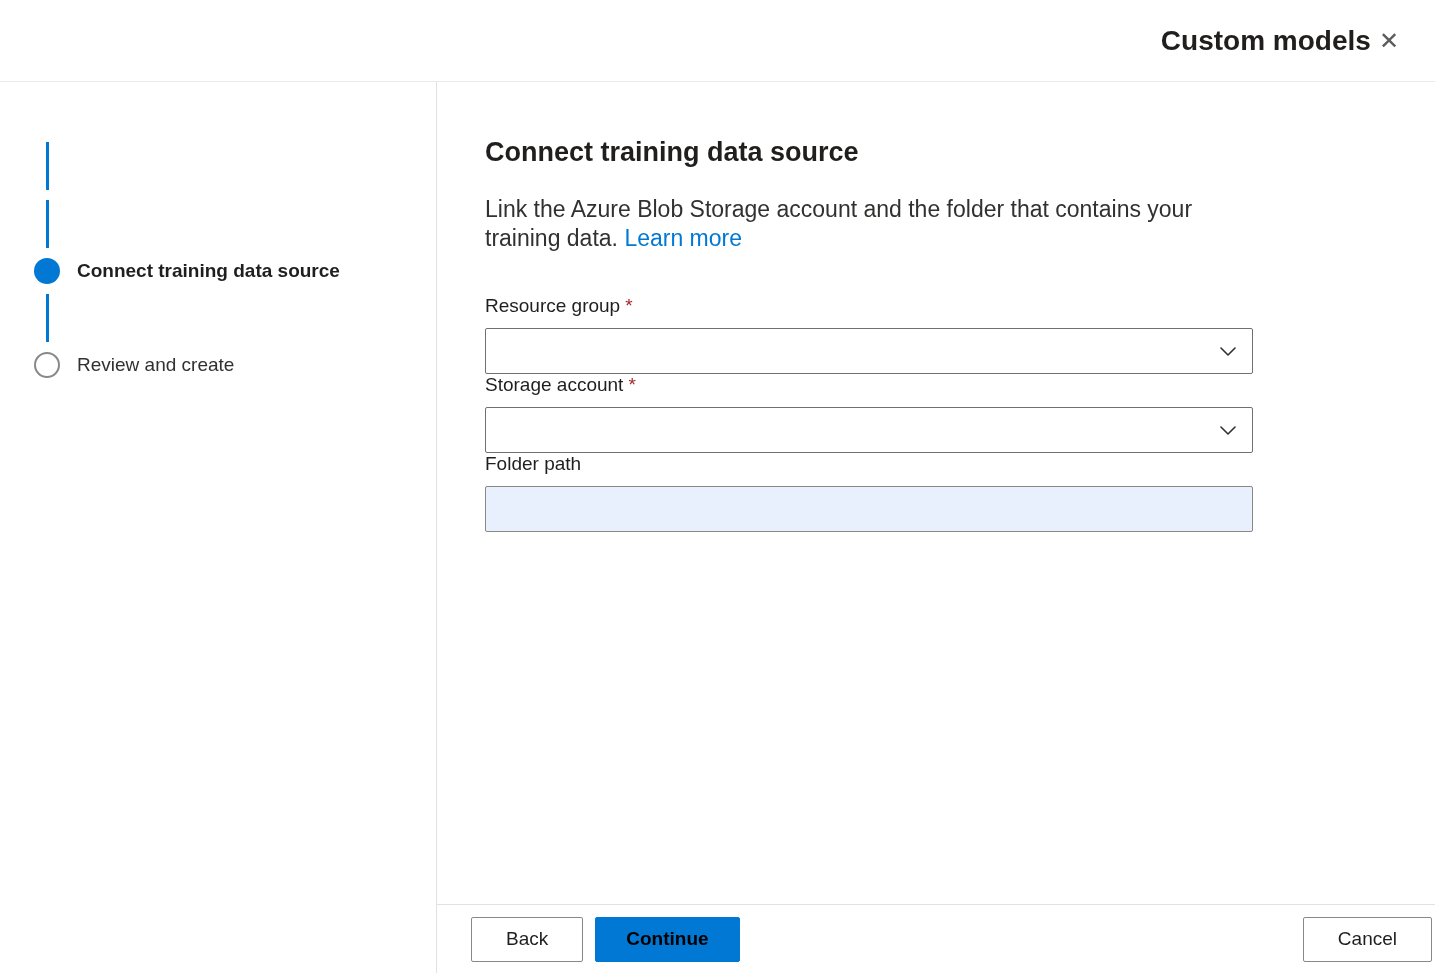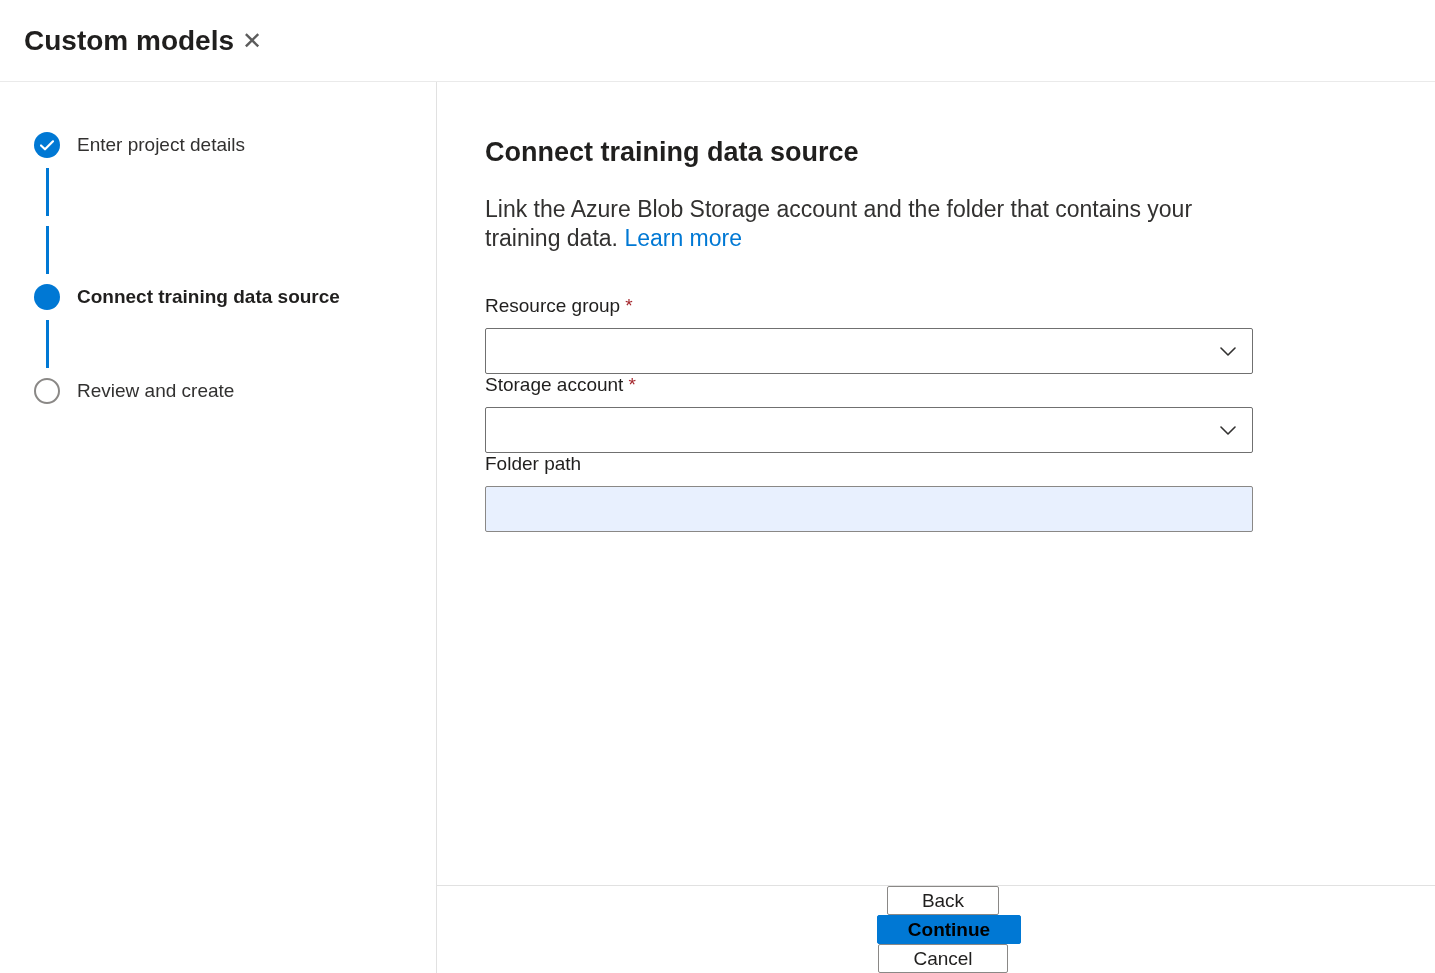--- a/index.html
+++ b/index.html
@@ -9,21 +9,21 @@
     background: #ffffff;
     color: #201f1e;
     overflow: hidden;
   }
 
   
   .header {
     height: 82px;
     display: flex;
     align-items: center;
-    justify-content: flex-start;
+    justify-content: flex-end;
     padding: 0 28px 0 24px;
     border-bottom: 1px solid #eaeaea;
   }
   .header-title {
     font-size: 28px;
     font-weight: 700;
     color: #201f1e;
   }
   .close-btn {
     background: none;
@@ -142,26 +142,25 @@
     background: #e8f0fe;
     padding: 0 12px;
     font-size: 18px;
     font-family: "Liberation Sans", "DejaVu Sans", sans-serif;
     color: #201f1e;
     outline: none;
   }
 
   
   .footer {
-    height: 88px;
+    height: 69px;
     border-top: 1px solid #e1e1e1;
     display: flex;
     align-items: center;
-    padding: 0 20px 0 34px;
-    flex-direction: column;
+    padding: 0 3px 0 34px;
   }
   .btn {
     height: 45px;
     border-radius: 2px;
     font-size: 19px;
     font-family: "Liberation Sans", "DejaVu Sans", sans-serif;
     cursor: pointer;
   }
   .btn-secondary {
     background: #ffffff;
@@ -186,28 +185,20 @@
   <div class="header-title">Custom models</div>
   <button class="close-btn">
     <span>✕</span>
   </button>
 </div>
 
 <div class="content">
 
   <div class="sidebar">
 
-    <div class="step-row completed">
-      <div class="step-circle completed">
-        <svg class="check" width="14" height="11" viewBox="0 0 14 11">
-          <path d="M1 5.5 L5 9.3 L13 1.3" stroke="#ffffff" stroke-width="2.2" fill="none" stroke-linecap="round" stroke-linejoin="round"></path>
-        </svg>
-      </div>
-      <div class="step-label">Enter project details</div>
-    </div>
     <div class="connector"></div>
 
     <div class="connector"></div>
 
     <div class="step-row current">
       <div class="step-circle current"></div>
       <div class="step-label">Connect training data source</div>
     </div>
     <div class="connector"></div>
 

